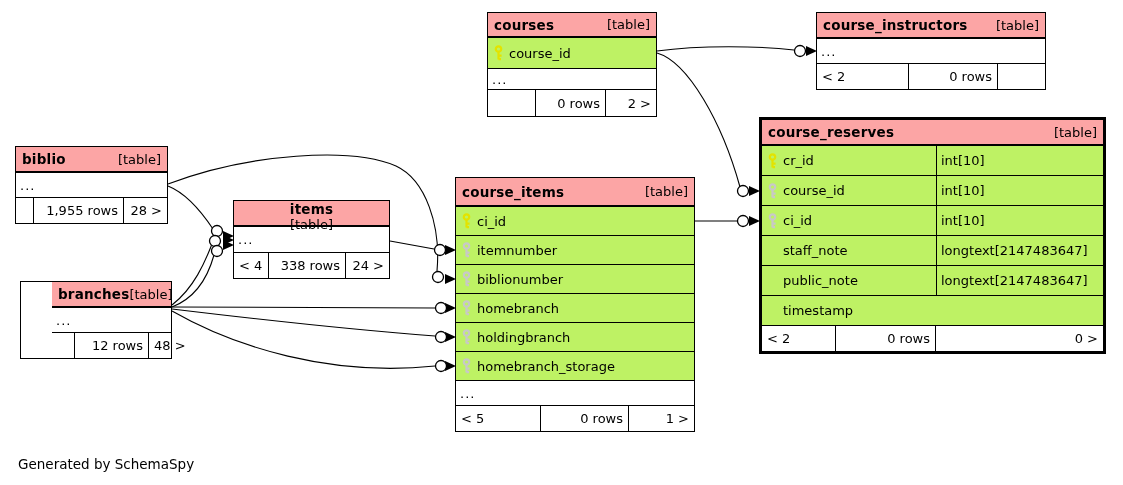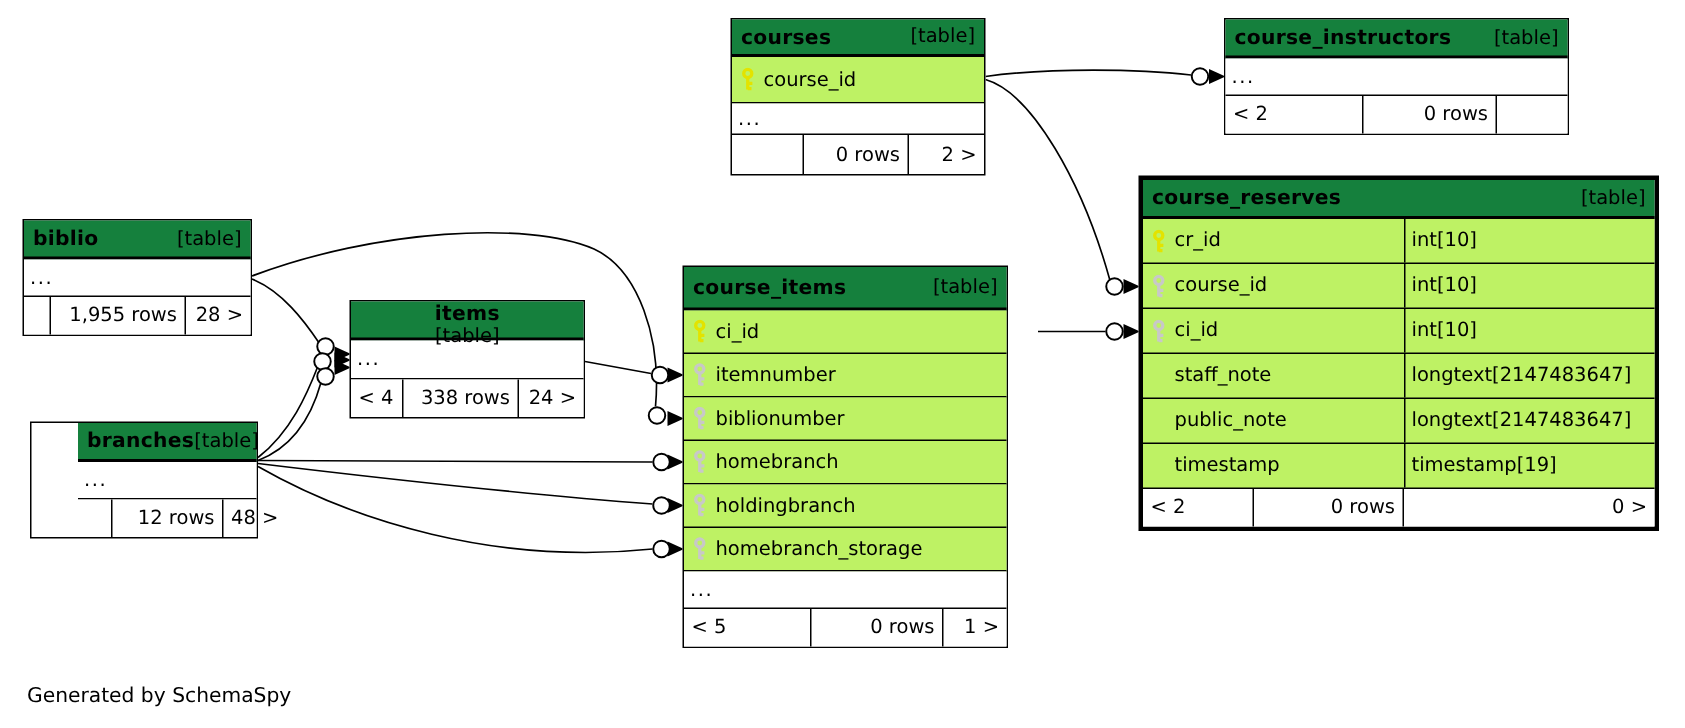--- a/index.html
+++ b/index.html
@@ -8,21 +8,21 @@
     font-family:"DejaVu Sans","Liberation Sans",sans-serif;color:#000;
     overflow:hidden;
   }
   svg.rel{position:absolute;left:0;top:0;width:1123px;height:485px;}
   .tbl{
     position:absolute;background:#fff;border:1px solid #000;box-sizing:border-box;
   }
   .tbl.main{border-width:3px;}
   .hdr{
     display:flex;justify-content:space-between;align-items:center;
-    background:#15803d;border-bottom:2px solid #000;
+    background:#fca5a5;border-bottom:2px solid #000;
     padding:0 6px;box-sizing:border-box;
   }
   .tname{font-weight:bold;font-size:13.5px;letter-spacing:.2px;}
   .ttag{font-size:13px;font-weight:normal;}
   .row{display:flex;align-items:stretch;border-bottom:1px solid #000;box-sizing:border-box;font-size:13px;background:#bef264;}
   .npart{display:flex;align-items:center;box-sizing:border-box;}
   .keyslot{width:21px;display:inline-flex;justify-content:center;align-items:center;flex:0 0 21px;}
   .cname{white-space:nowrap;}
   .ctype{flex:1;display:flex;align-items:center;border-left:1px solid #000;padding:0 4px;white-space:nowrap;box-sizing:border-box;}
   .dots{display:flex;align-items:center;border-bottom:1px solid #000;box-sizing:border-box;font-size:13px;padding-left:4px;letter-spacing:1px;background:#fff;}
@@ -189,21 +189,20 @@
           <span class="keyslot"></span>
           <span class="cname">public_note</span>
         </span>
         <span class="ctype">longtext[2147483647]</span>
       </div>
       <div class="row" style="height: 30px;">
         <span class="npart" style="width: 174px; flex: 0 0 174px;">
           <span class="keyslot"></span>
           <span class="cname">timestamp</span>
         </span>
-        <span class="ctype">timestamp[19]</span>
       </div>
       <div class="foot" style="height: 25px;">
         <span class="fcell fl b" style="width: 74px; flex: 0 0 74px;">&lt; 2</span>
         <span class="fcell fm b" style="width: 100px; flex: 0 0 100px;">0 rows</span>
         <span class="fcell fr">0 &gt;</span>
       </div>
     </div>
     <div class="tbl" style="left: 15px; top: 146px; width: 153px;">
       <div class="hdr" style="height: 26px;">
         <span class="tname">biblio</span>
@@ -233,21 +232,21 @@
         <span class="tname">branches</span>
         <span class="ttag">[table]</span>
       </div>
       <div class="dots" style="height: 25px;">...</div>
       <div class="foot" style="height: 25px;">
         <span class="fcell fl b" style="width: 23px; flex: 0 0 23px;"></span>
         <span class="fcell fm b" style="width: 74px; flex: 0 0 74px;">12 rows</span>
         <span class="fcell fr">48 &gt;</span>
       </div>
     </div>
-    <div class="tbl" style="left: 455px; top: 177px; width: 217px;">
+    <div class="tbl" style="left: 455px; top: 177px; width: 240px;">
       <div class="hdr" style="height: 29px;">
         <span class="tname">course_items</span>
         <span class="ttag">[table]</span>
       </div>
       <div class="row" style="height: 29px;">
         <span class="npart" style="flex: 1 1 0%;">
           <span class="keyslot">
             <svg width="11" height="16" viewBox="0 0 11 16" aria-hidden="true">
               <circle cx="5.5" cy="4" r="2.7" fill="none" stroke="#e3e300" stroke-width="2.2"></circle>
               <path d="M5.5 6.7 L5.5 14.6 M5.5 10.6 L8.6 10.6 M5.5 14.1 L8 14.1" fill="none" stroke="#e3e300" stroke-width="2.2"></path>

